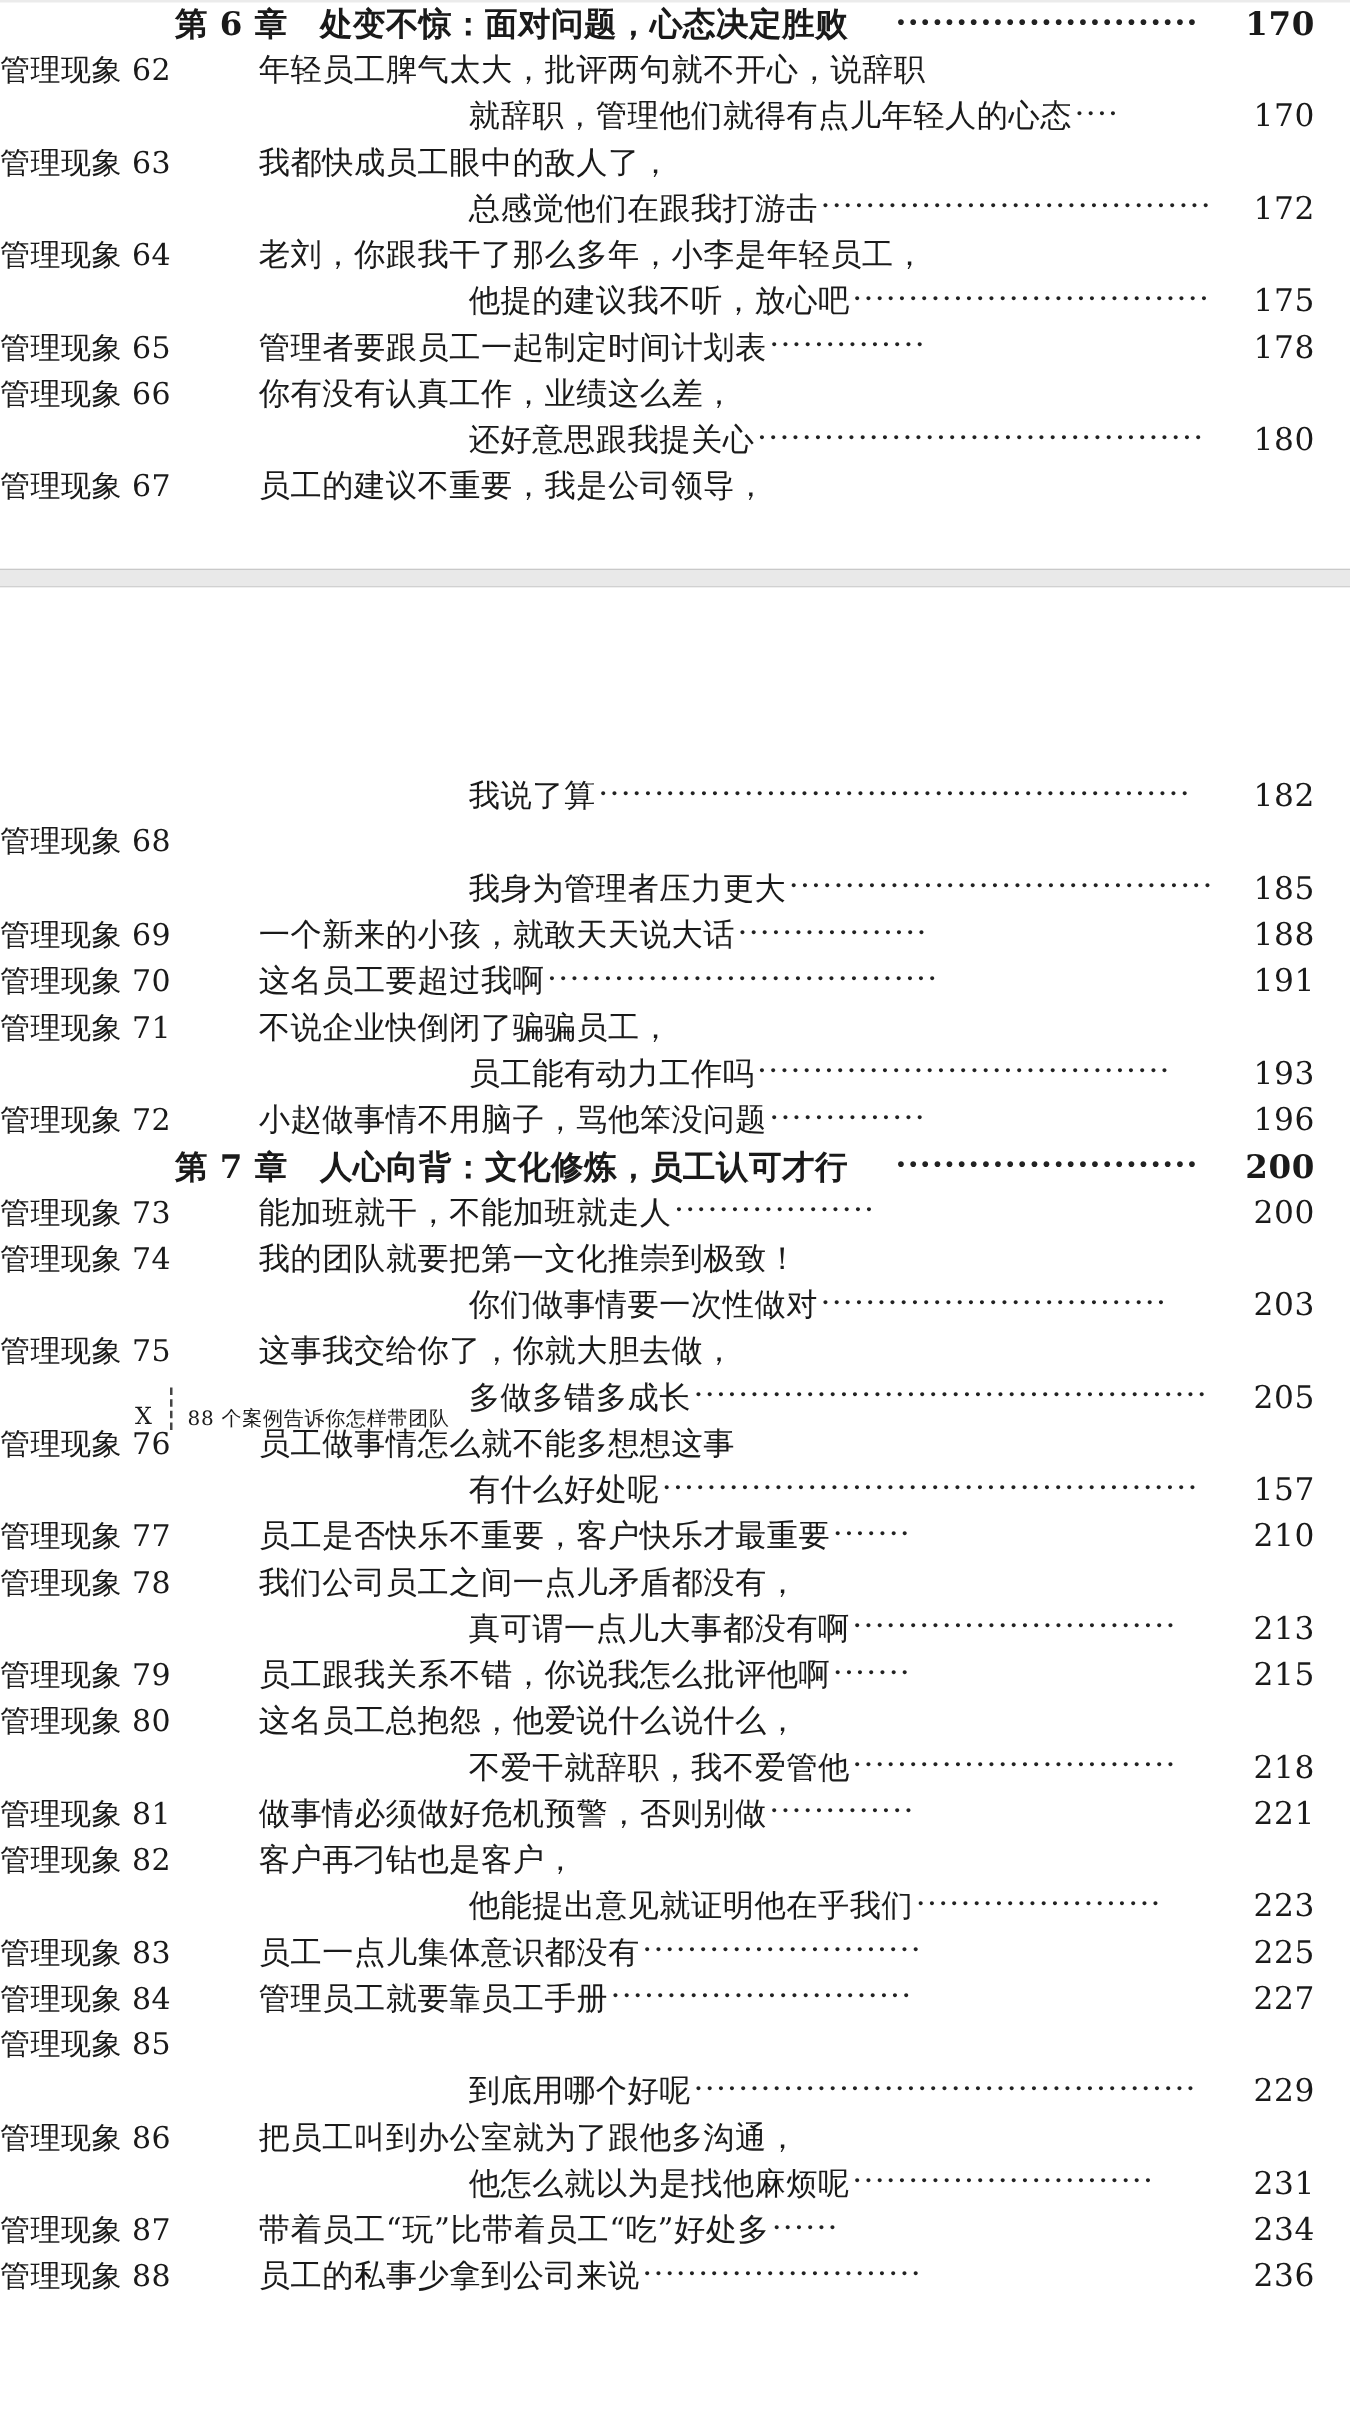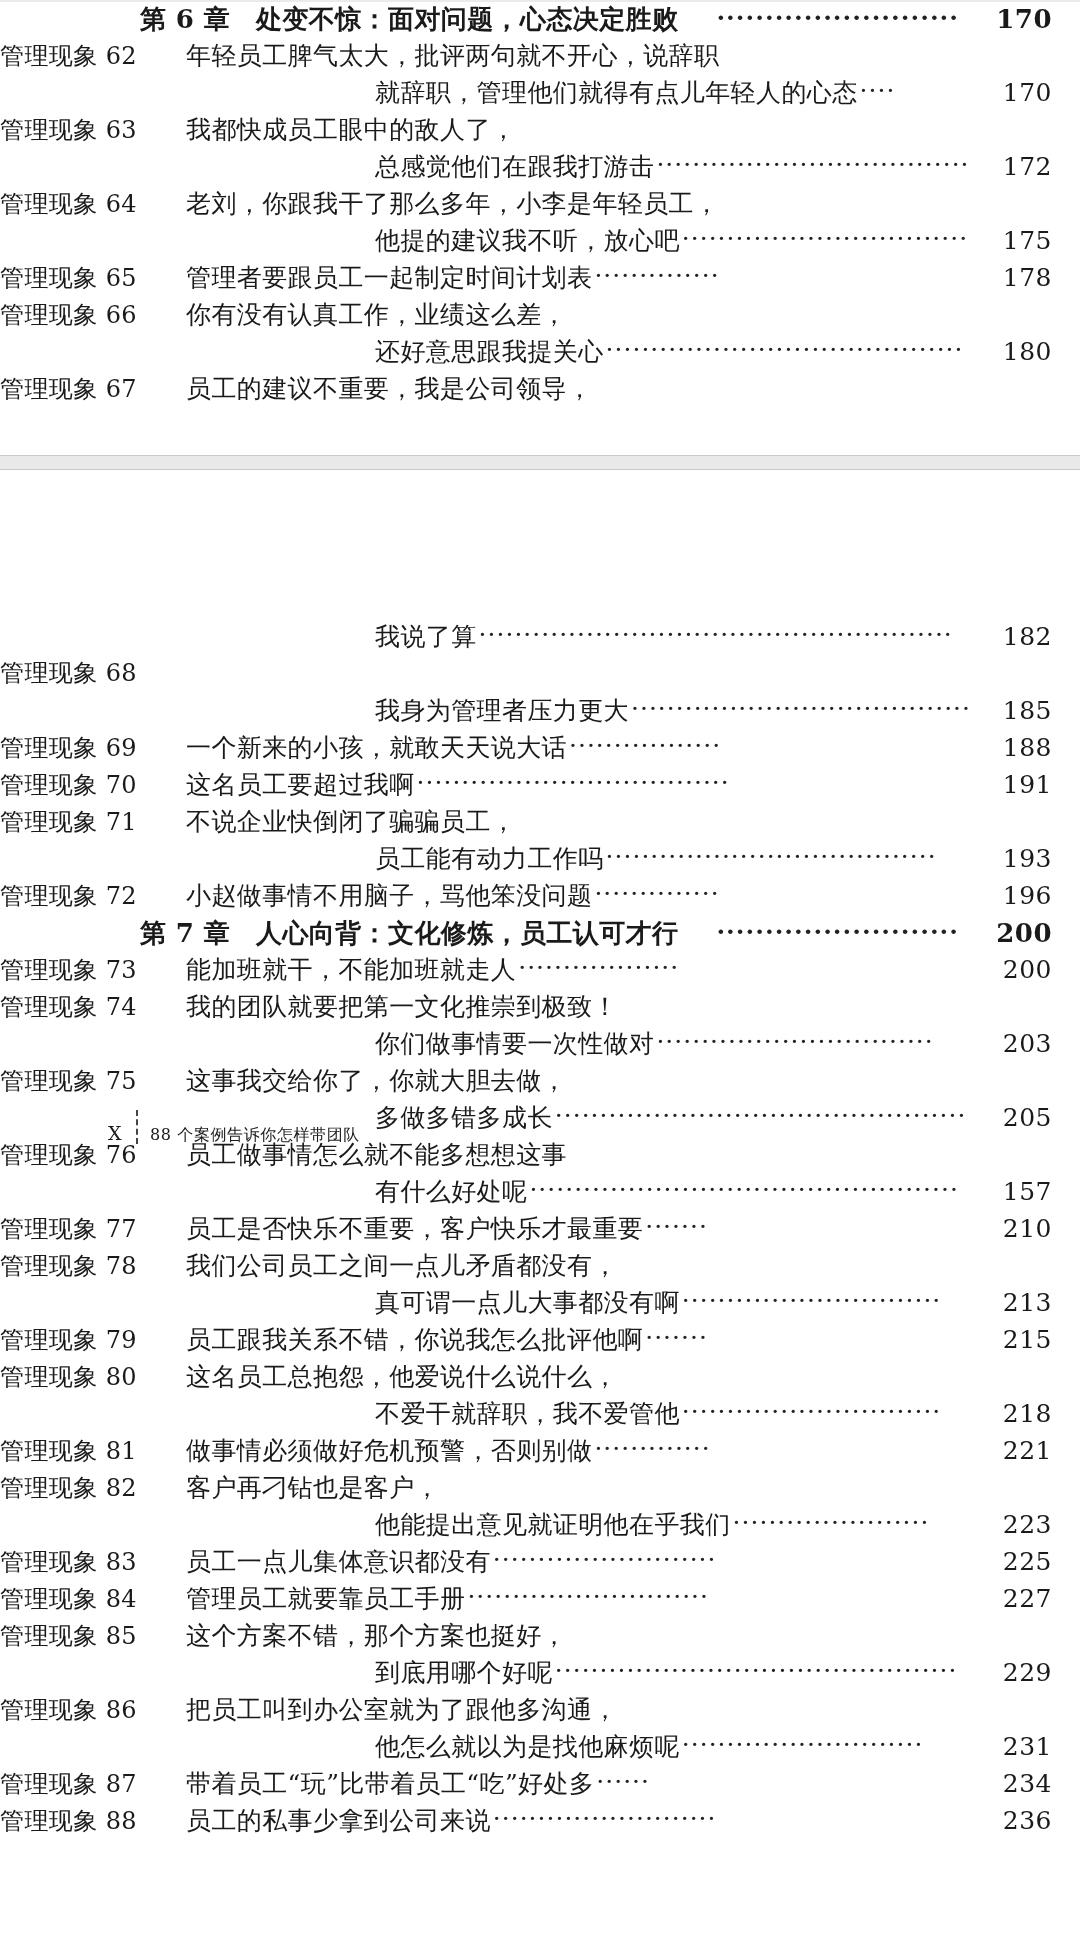--- a/index.html
+++ b/index.html
@@ -115,21 +115,21 @@
   }
   .row.chapter .title-wrap { margin-left: 16px; gap: 36px; }
 
   
   .row.entry .label {
     width: 180px;
     text-align: left;
     white-space: nowrap;
     font-size: 24px;
   }
-  .row.entry .title-wrap { margin-left: 6px; }
+  .row.entry .title-wrap { margin-left: 27px; }
 
   
   .row.cont .label {
     width: 180px;
     margin-left: 180px;
   }
   .row.cont .title-wrap { margin-left: 15px; }
 
   .title-wrap {
     flex: 1;
@@ -482,25 +482,20 @@
       <div class="row entry">
         <div class="label">管理现象 84</div>
         <div class="title-wrap">
           <span class="title">管理员工就要靠员工手册</span>
           <span class="leader">···························</span>
           <span class="pageno">227</span>
         </div>
       </div>
       <div class="row entry">
         <div class="label">管理现象 85</div>
-        <div class="title-wrap">
-          <span class="title">这个方案不错，那个方案也挺好，</span>
-          <span class="leader hidden"></span>
-          <span class="pageno empty"></span>
-        </div>
       </div>
       <div class="row cont">
         <div class="label"></div>
         <div class="title-wrap">
           <span class="title">到底用哪个好呢</span>
           <span class="leader">·············································</span>
           <span class="pageno">229</span>
         </div>
       </div>
       <div class="row entry">

